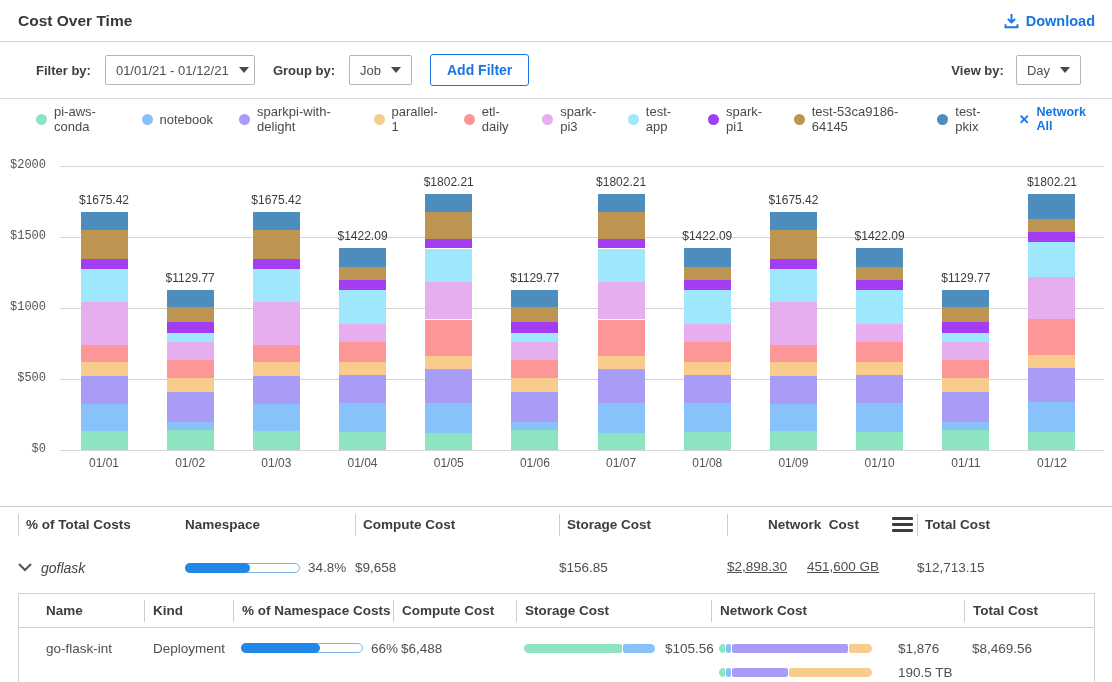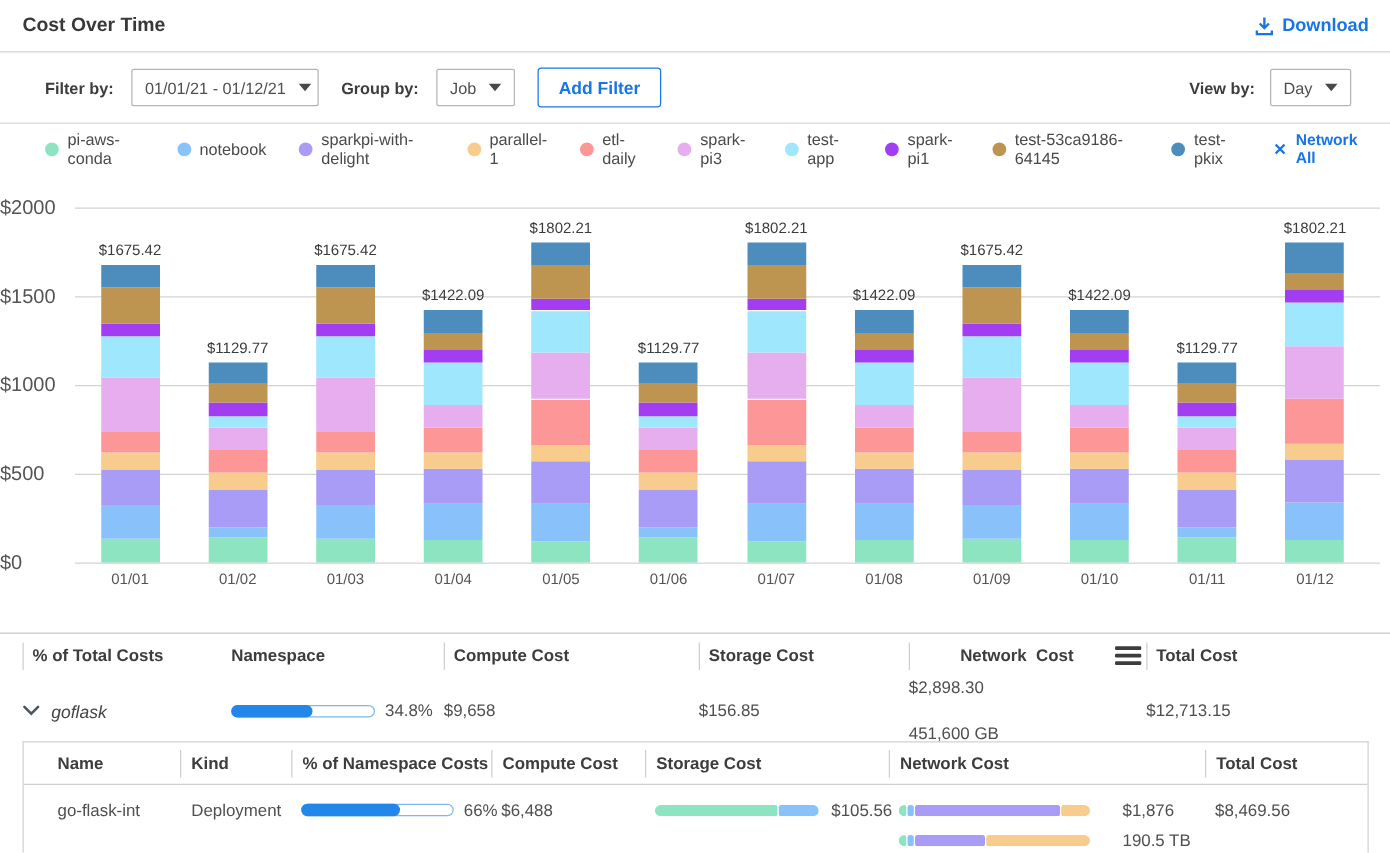--- a/index.html
+++ b/index.html
@@ -32,41 +32,41 @@
   
   .legendbar { height:40px; display:flex; align-items:center; gap:26px; padding:0 17px 0 36px; }
   .legend-item { display:flex; align-items:center; gap:7px; font-size:13px; color:#4a4a4a; cursor:pointer; }
   .dot { width:11px; height:11px; border-radius:50%; flex:0 0 auto; }
   .deselect { margin-left:auto; display:flex; align-items:center; gap:7px; color:#1876e3;
     font-weight:bold; font-size:12.5px; cursor:pointer; }
   .deselect .x { font-size:13px; font-weight:bold; }
   
   .chart { position:relative; height:341px; }
   .gridline { position:absolute; left:60px; right:8px; height:1px; background:#d4d4d4; }
-  .ytick { position:absolute; left:0; width:46px; font-size:16px; color:#545454; }
+  .ytick { position:absolute; left:0; width:46px; text-align:right; font-size:12px; color:#545454;font-family:Liberation Mono, monospace; }
   .xtick { position:absolute; width:70px; text-align:center; top:317px; font-size:12px; color:#545454; }
   .bar-seg { position:absolute; width:47px; }
   .bar-label { position:absolute; width:90px; text-align:center; font-size:12px; color:#3b3b3b; }
   
   .t-table { margin-top:26px; border-top:1px solid #c9c9c9; }
   .main-grid { display:grid; grid-template-columns:167px 170px 204px 168px 190px 1fr; padding:0 18px; }
   .t-head { height:35px; align-items:center; }
   .th { display:flex; align-items:center; height:100%; font-size:13.5px; font-weight:bold;
     color:#3d3d3d; white-space:pre; }
   .th.sep::before { content:""; width:1px; height:22px; background:#cfcfcf; margin-right:7px; flex:0 0 auto; }
   .th-net { justify-content:space-between; }
   .hamburger { display:block; width:21px; cursor:pointer; margin-right:4px; }
   .hamburger i { display:block; height:2.5px; background:#3d3d3d; margin:3.5px 0; border-radius:1px; }
   .t-row { height:51px; align-items:center; font-size:13.5px; color:#4f4f4f; }
   .ns-cell { display:flex; align-items:center; gap:9px; font-size:14px; color:#454545;font-style:italic; }
   .pct-cell { display:flex; align-items:center; gap:8px; }
   .pill { width:115px; height:10px; border:1px solid #7fb8ef; border-radius:6px; background:#fff;
     position:relative; flex:0 0 auto; }
   .pill-fill { position:absolute; left:-1px; top:-1px; bottom:-1px; border-radius:6px; background:#2287e8; }
-  .two-line { display:flex; flex-direction:column; gap:20px; line-height:1.25; }
+  .two-line { display:flex; flex-direction:row; gap:20px; line-height:1.25;text-decoration:underline; }
   
   .nested { margin-left:18px; width:1077px; border:1px solid #d2d2d2; border-bottom:none; }
   .nested-grid { display:grid; grid-template-columns:125px 89px 160px 123px 195px 253px 1fr; }
   .nested .t-head { height:34px; border-bottom:1px solid #cfcfcf; align-items:center; }
   .nested .th.sep::before { margin-right:8px; }
   .pad-first { padding-left:27px; }
   .nested-row { height:57px; font-size:13.5px; color:#4f4f4f; }
   .nested-row > div { padding-top:13px; }
   .cell-flex { display:flex; align-items:flex-start; gap:8px; }
   .minibar { height:9px; display:flex; border-radius:5px; overflow:hidden; flex:0 0 auto; margin-top:3px; }

